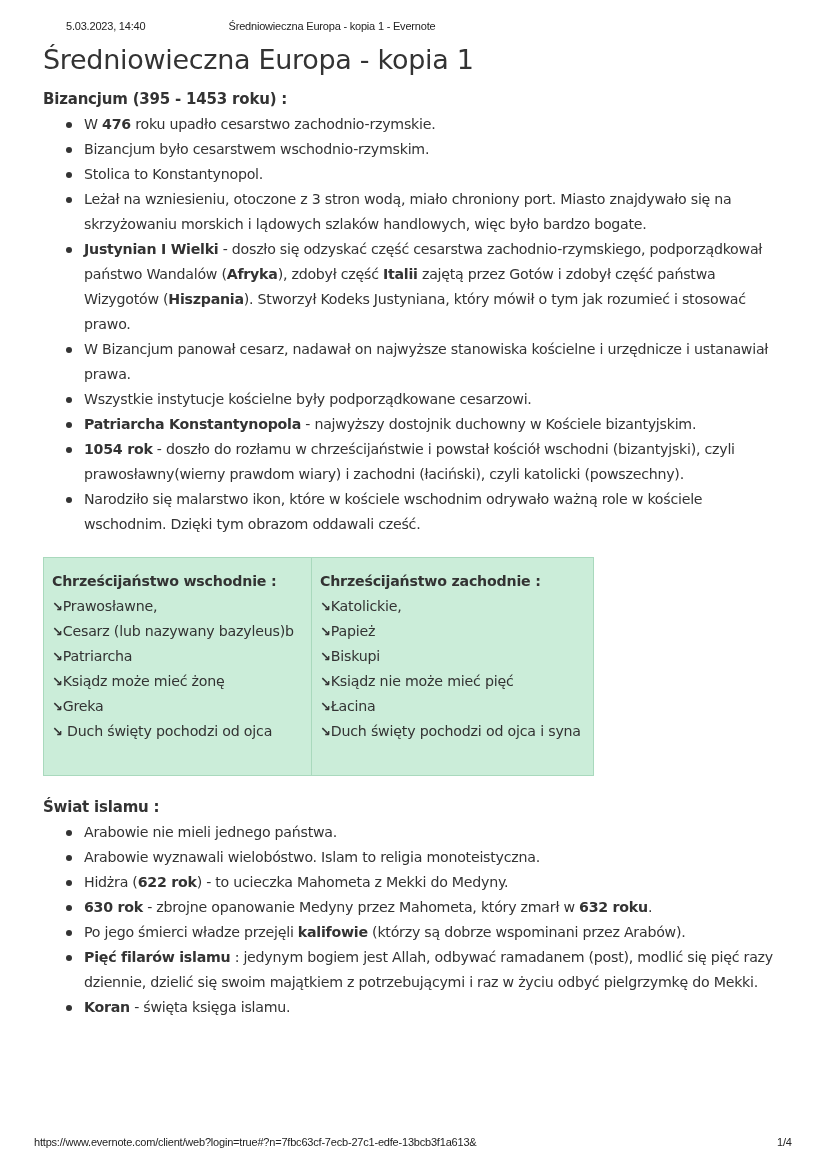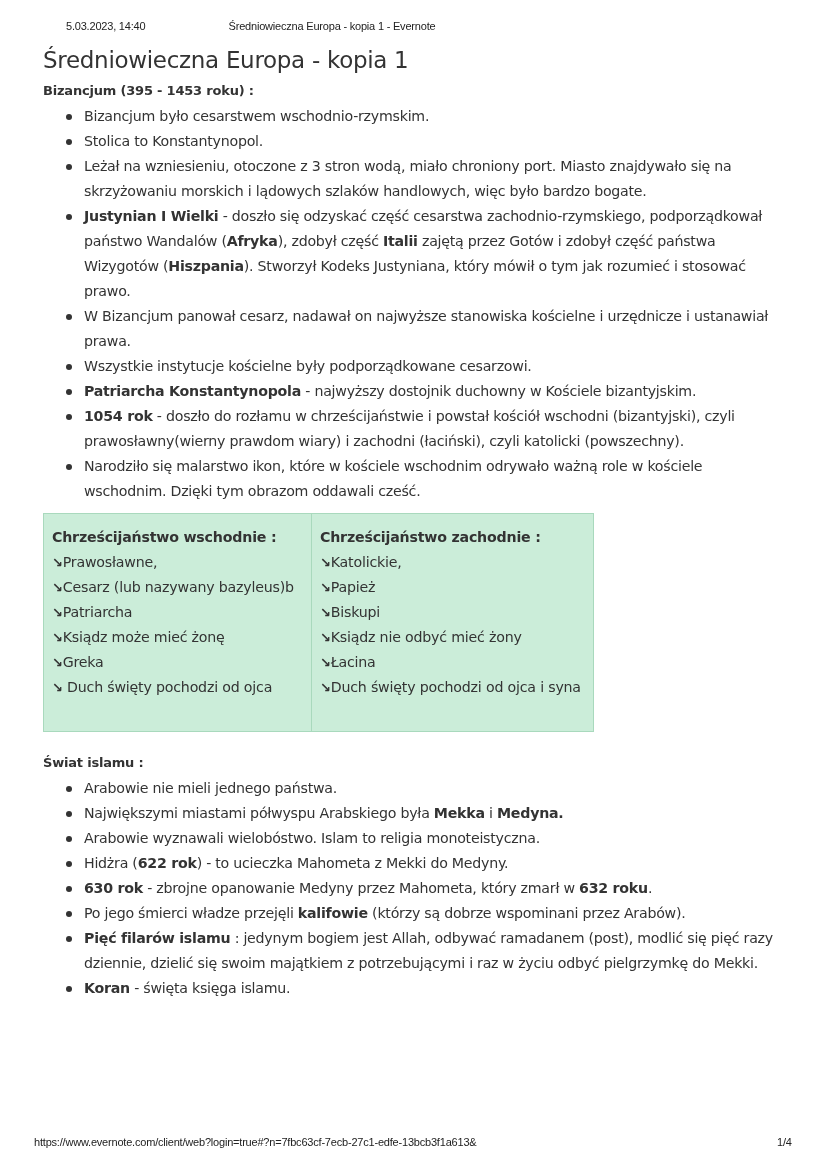--- a/index.html
+++ b/index.html
@@ -14,42 +14,42 @@
   #hdr-date { left: 34px; top: 20px; padding-left: 32px; }
   #hdr-title { left: 0; width: 664px; top: 20px; text-align: center; }
   #ftr-url { left: 34px; top: 1136px; }
   #ftr-page { left: 777px; top: 1136px; }
 
   .content {
     position: absolute; left: 43px; top: 40px; width: 740px;
     font-family: "DejaVu Sans", sans-serif;
   }
   .doc-title {
-    font-size: 23px; font-weight: normal; margin: 0; line-height: 40px;
+    font-size: 27px; font-weight: normal; margin: 0; line-height: 40px;
     color: #333; letter-spacing: -0.3px;
   }
   .section-heading {
-    font-size: 13px; font-weight: bold; margin: 0 0 0 0; line-height: 22px;
+    font-size: 15px; font-weight: bold; margin: 8px 0 0 0; line-height: 22px;
     color: #333; letter-spacing: -0.2px;
   }
   ul.bullets {
     list-style: none; margin: 2px 0 0 0; padding: 0 0 0 41px;
   }
   ul.bullets li {
     position: relative; font-size: 14.2px; line-height: 25px; color: #333;
     letter-spacing: -0.25px;
   }
   ul.bullets li::before {
     content: ""; position: absolute; left: -18px; top: 10px;
     width: 6px; height: 6px; border-radius: 50%; background: #333;
   }
   ul.bullets li b { font-weight: bold; }
 
   .compare-table {
-    margin-top: 9px; border-collapse: collapse; background: #cbedd9;
+    margin-top: 20px; border-collapse: collapse; background: #cbedd9;
     width: 551px; height: 219px;
   }
   .compare-table td {
     border: 1.5px solid #a9d9bd; vertical-align: top; padding: 11px 8px 8px 8px;
     font-size: 14.2px; line-height: 25px; color: #333; letter-spacing: -0.2px;
   }
   .compare-table td.col-east { width: 251px; }
   .compare-table .col-head { font-weight: bold; }
   .arrow { font-size: 13px; font-weight: bold; }
 
@@ -59,20 +59,21 @@
 <body>
 
 <div class="print-header" id="hdr-date">5.03.2023, 14:40</div>
 <div class="print-header" id="hdr-title">Średniowieczna Europa - kopia 1 - Evernote</div>
 
 <div class="content">
   <h1 class="doc-title">Średniowieczna Europa - kopia 1</h1>
 
   <h2 class="section-heading">Bizancjum (395 - 1453 roku) :</h2>
   <ul class="bullets">
+      <li><span>W </span><b>476</b><span> roku upadło cesarstwo zachodnio-rzymskie.</span></li>
       <li><span>Bizancjum było cesarstwem wschodnio-rzymskim.</span></li>
       <li><span>Stolica to Konstantynopol.</span></li>
       <li><span>Leżał na wzniesieniu, otoczone z 3 stron wodą, miało chroniony port. Miasto znajdywało się na skrzyżowaniu morskich i lądowych szlaków handlowych, więc było bardzo bogate.</span></li>
       <li><b>Justynian I Wielki</b><span> - doszło się odzyskać część cesarstwa zachodnio-rzymskiego, podporządkował państwo Wandalów (</span><b>Afryka</b><span>), zdobył część </span><b>Italii</b><span> zajętą przez Gotów i zdobył część państwa Wizygotów (</span><b>Hiszpania</b><span>). Stworzył Kodeks Justyniana, który mówił o tym jak rozumieć i stosować prawo.</span></li>
       <li><span>W Bizancjum panował cesarz, nadawał on najwyższe stanowiska kościelne i urzędnicze i ustanawiał prawa.</span></li>
       <li><span>Wszystkie instytucje kościelne były podporządkowane cesarzowi.</span></li>
       <li><b>Patriarcha Konstantynopola</b><span> - najwyższy dostojnik duchowny w Kościele bizantyjskim.</span></li>
       <li><b>1054 rok</b><span> - doszło do rozłamu w chrześcijaństwie i powstał kościół wschodni (bizantyjski), czyli prawosławny(wierny prawdom wiary) i zachodni (łaciński), czyli katolicki (powszechny).</span></li>
       <li><span>Narodziło się malarstwo ikon, które w kościele wschodnim odrywało ważną role w kościele wschodnim. Dzięki tym obrazom oddawali cześć.</span></li>
     </ul>
@@ -90,33 +91,32 @@
               <div><span class="arrow">↘</span><span>Greka</span></div>
               <div><span class="arrow">↘</span><span> Duch święty pochodzi od ojca</span></div>
             </div>
       </td>
       <td class="col-west">
         <div class="col-head">Chrześcijaństwo zachodnie :</div>
         <div class="col-items">
               <div><span class="arrow">↘</span><span>Katolickie,</span></div>
               <div><span class="arrow">↘</span><span>Papież</span></div>
               <div><span class="arrow">↘</span><span>Biskupi</span></div>
-              <div><span class="arrow">↘</span><span>Ksiądz nie odbyć mieć żony</span></div>
+              <div><span class="arrow">↘</span><span>Ksiądz nie może mieć pięć</span></div>
               <div><span class="arrow">↘</span><span>Łacina</span></div>
               <div><span class="arrow">↘</span><span>Duch święty pochodzi od ojca i syna</span></div>
             </div>
       </td>
     </tr>
   </tbody>
     </table>
 
   <h2 class="section-heading" id="islam-heading">Świat islamu :</h2>
   <ul class="bullets">
       <li><span>Arabowie nie mieli jednego państwa.</span></li>
-      <li><span>Największymi miastami półwyspu Arabskiego była </span><b>Mekka</b><span> i </span><b>Medyna.</b></li>
       <li><span>Arabowie wyznawali wielobóstwo. Islam to religia monoteistyczna.</span></li>
       <li><span>Hidżra (</span><b>622 rok</b><span>) - to ucieczka Mahometa z Mekki do Medyny.</span></li>
       <li><b>630 rok</b><span> - zbrojne opanowanie Medyny przez Mahometa, który zmarł w </span><b>632 roku</b><span>.</span></li>
       <li><span>Po jego śmierci władze przejęli </span><b>kalifowie</b><span> (którzy są dobrze wspominani przez Arabów).</span></li>
       <li><b>Pięć filarów islamu</b><span> : jedynym bogiem jest Allah, odbywać ramadanem (post), modlić się pięć razy dziennie, dzielić się swoim majątkiem z potrzebującymi i raz w życiu odbyć pielgrzymkę do Mekki.</span></li>
       <li><b>Koran</b><span> - święta księga islamu.</span></li>
     </ul>
 </div>
 
 <div class="print-footer" id="ftr-url">https://www.evernote.com/client/web?login=true#?n=7fbc63cf-7ecb-27c1-edfe-13bcb3f1a613&amp;</div>

